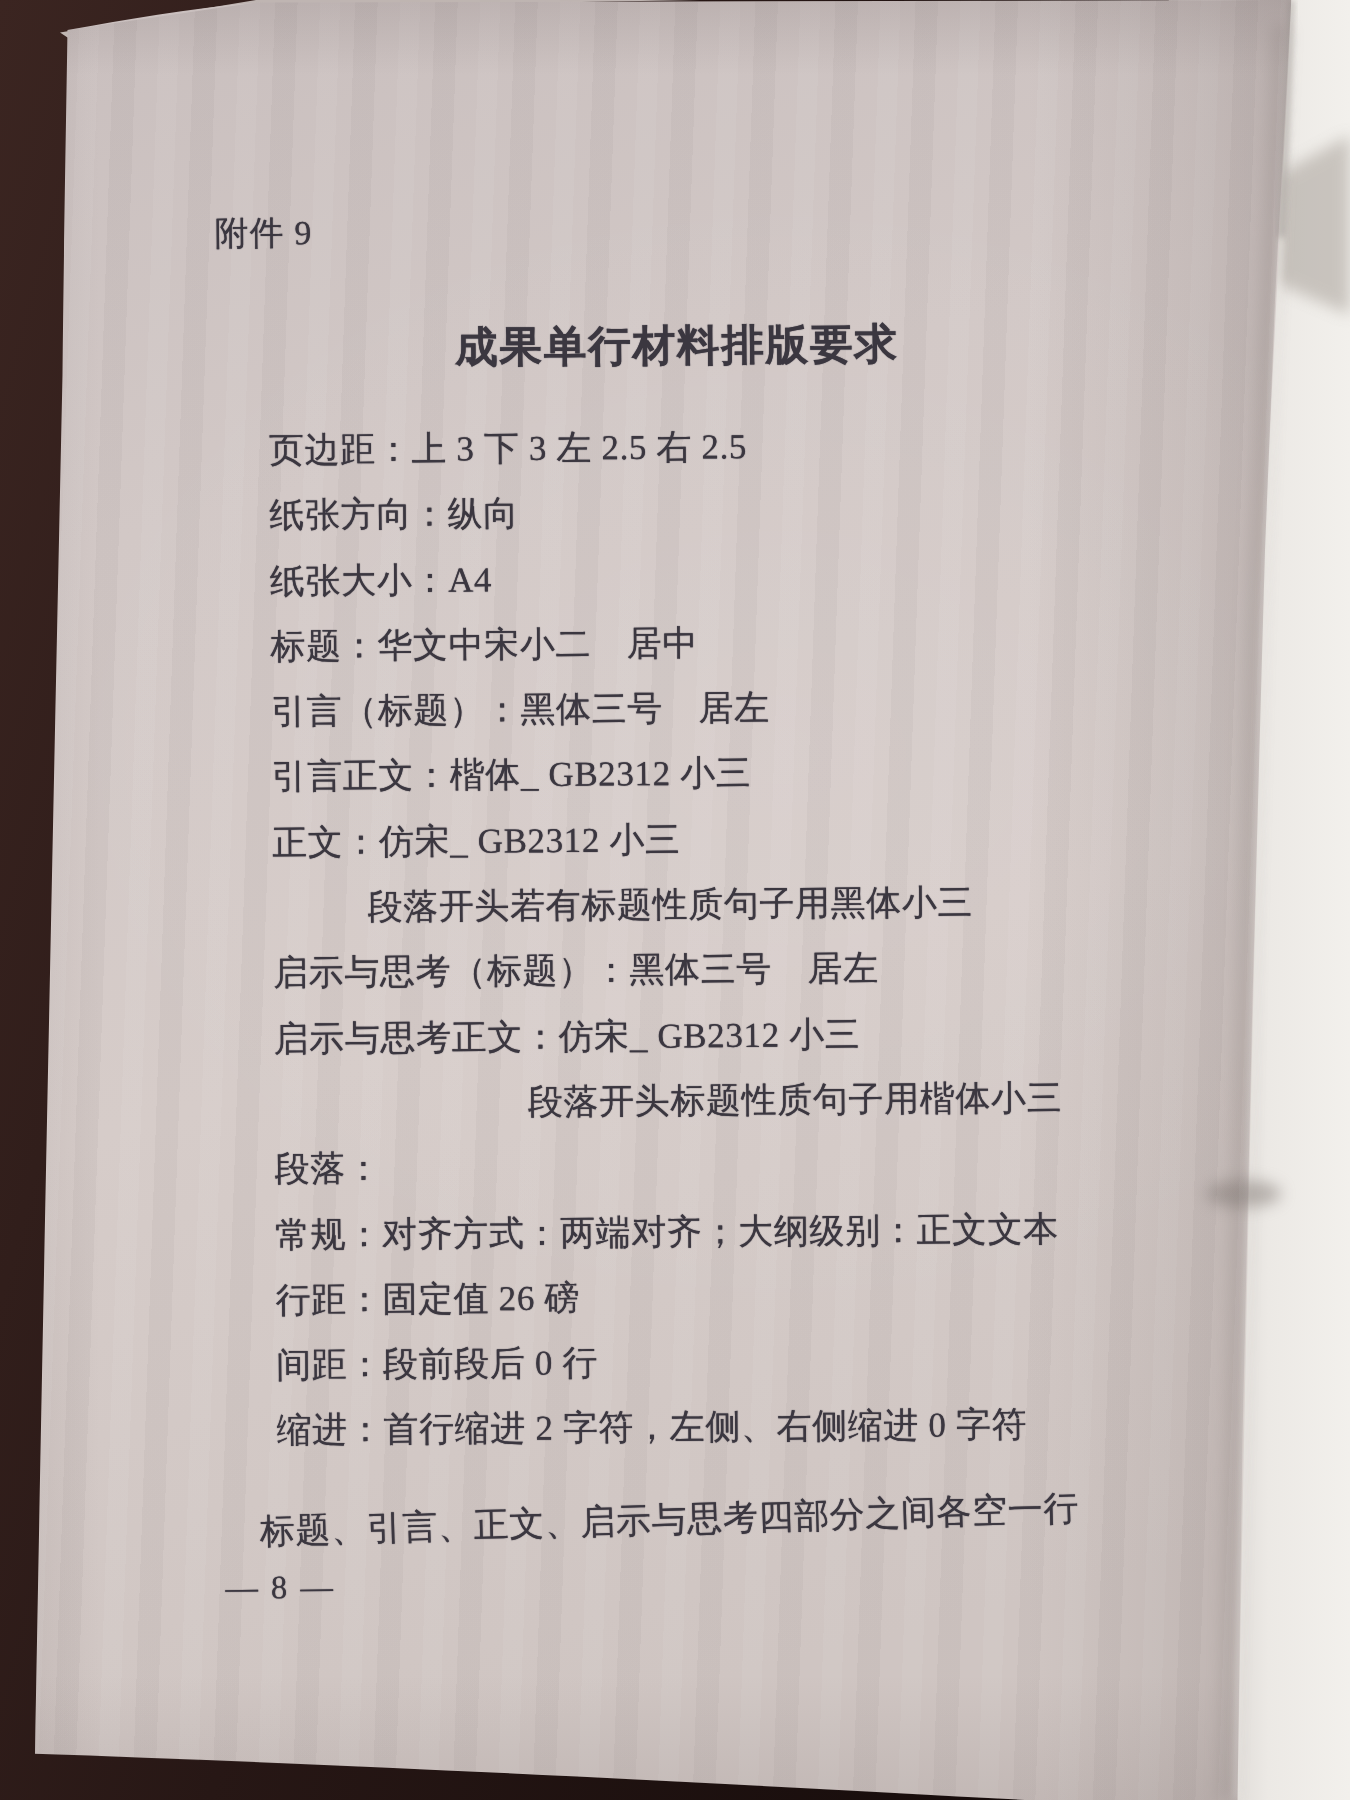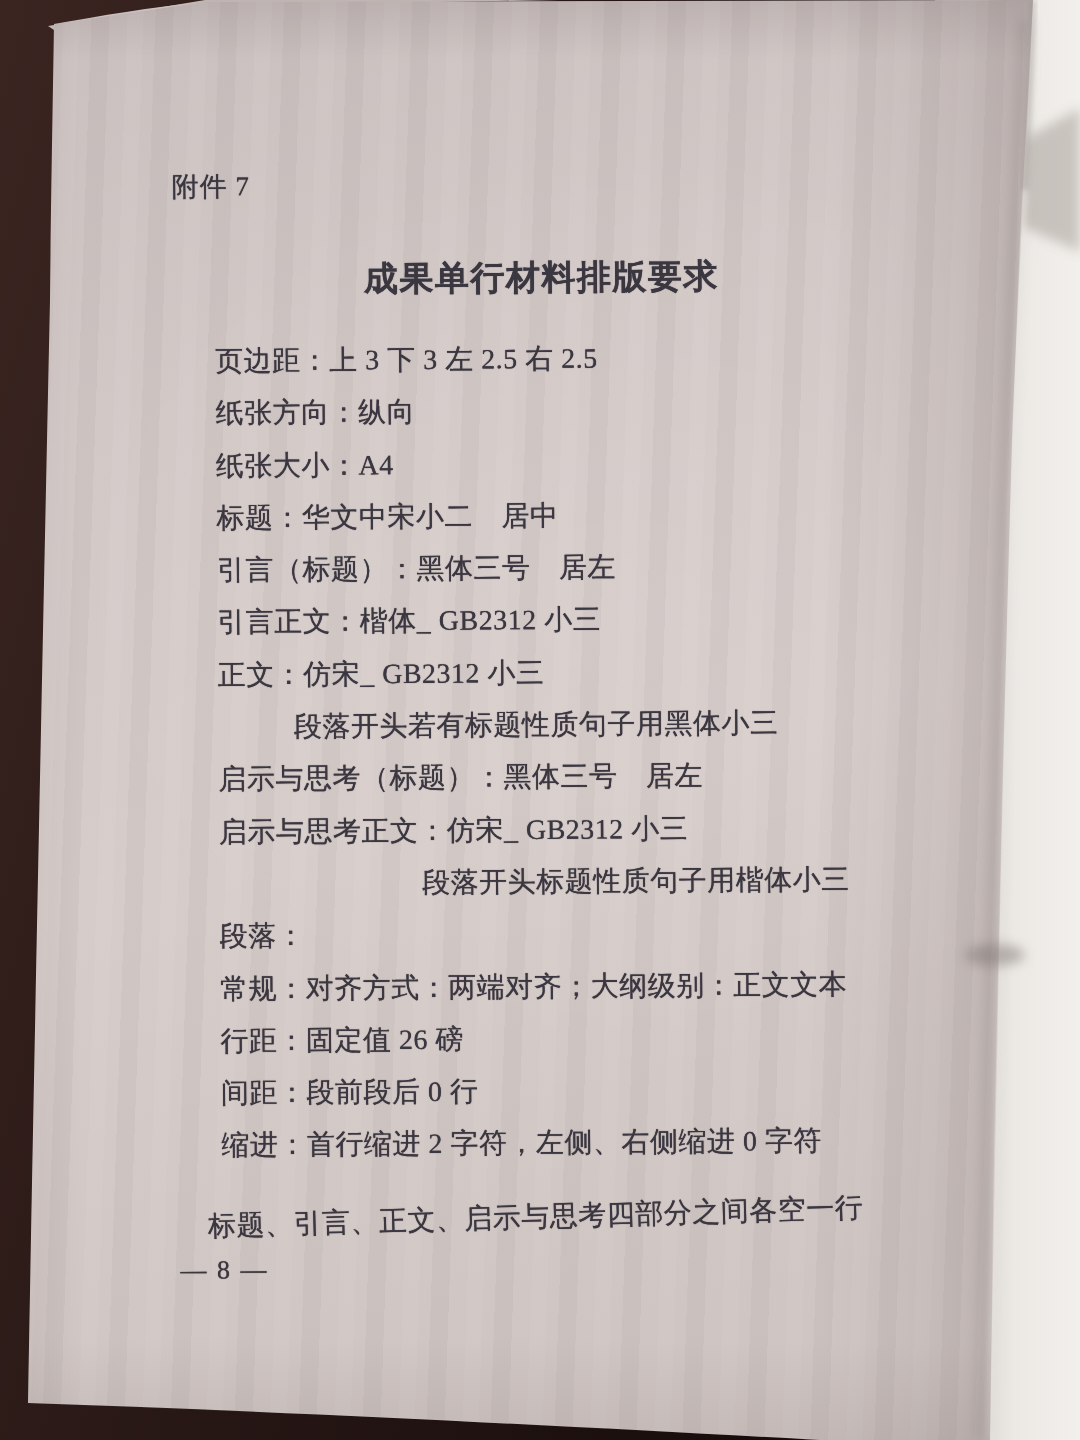--- a/index.html
+++ b/index.html
@@ -116,21 +116,21 @@
 
     <path d="M1033,0 C1030,60 1028,120 1025,190" fill="none" stroke="#6b625d" stroke-width="3" opacity="0.6" filter="url(#soft2)"></path>
 
     <ellipse cx="995" cy="955" rx="30" ry="11" fill="#837a76" opacity="0.5" filter="url(#soft)"></ellipse>
   </svg>
 
   <div class="texture"></div>
 
   <div class="content">
 
-    <div class="attachment">附件 7</div>
+    <div class="attachment">附件 9</div>
 
     <div class="title">成果单行材料排版要求</div>
 
     <div class="lines">
       <div class="line ind0">页边距：上 3 下 3 左 2.5 右 2.5</div>
       <div class="line ind0">纸张方向：纵向</div>
       <div class="line ind0">纸张大小：A4</div>
       <div class="line ind0">标题：华文中宋小二　居中</div>
       <div class="line ind0">引言（标题）：黑体三号　居左</div>
       <div class="line ind0">引言正文：楷体_ GB2312 小三</div>

